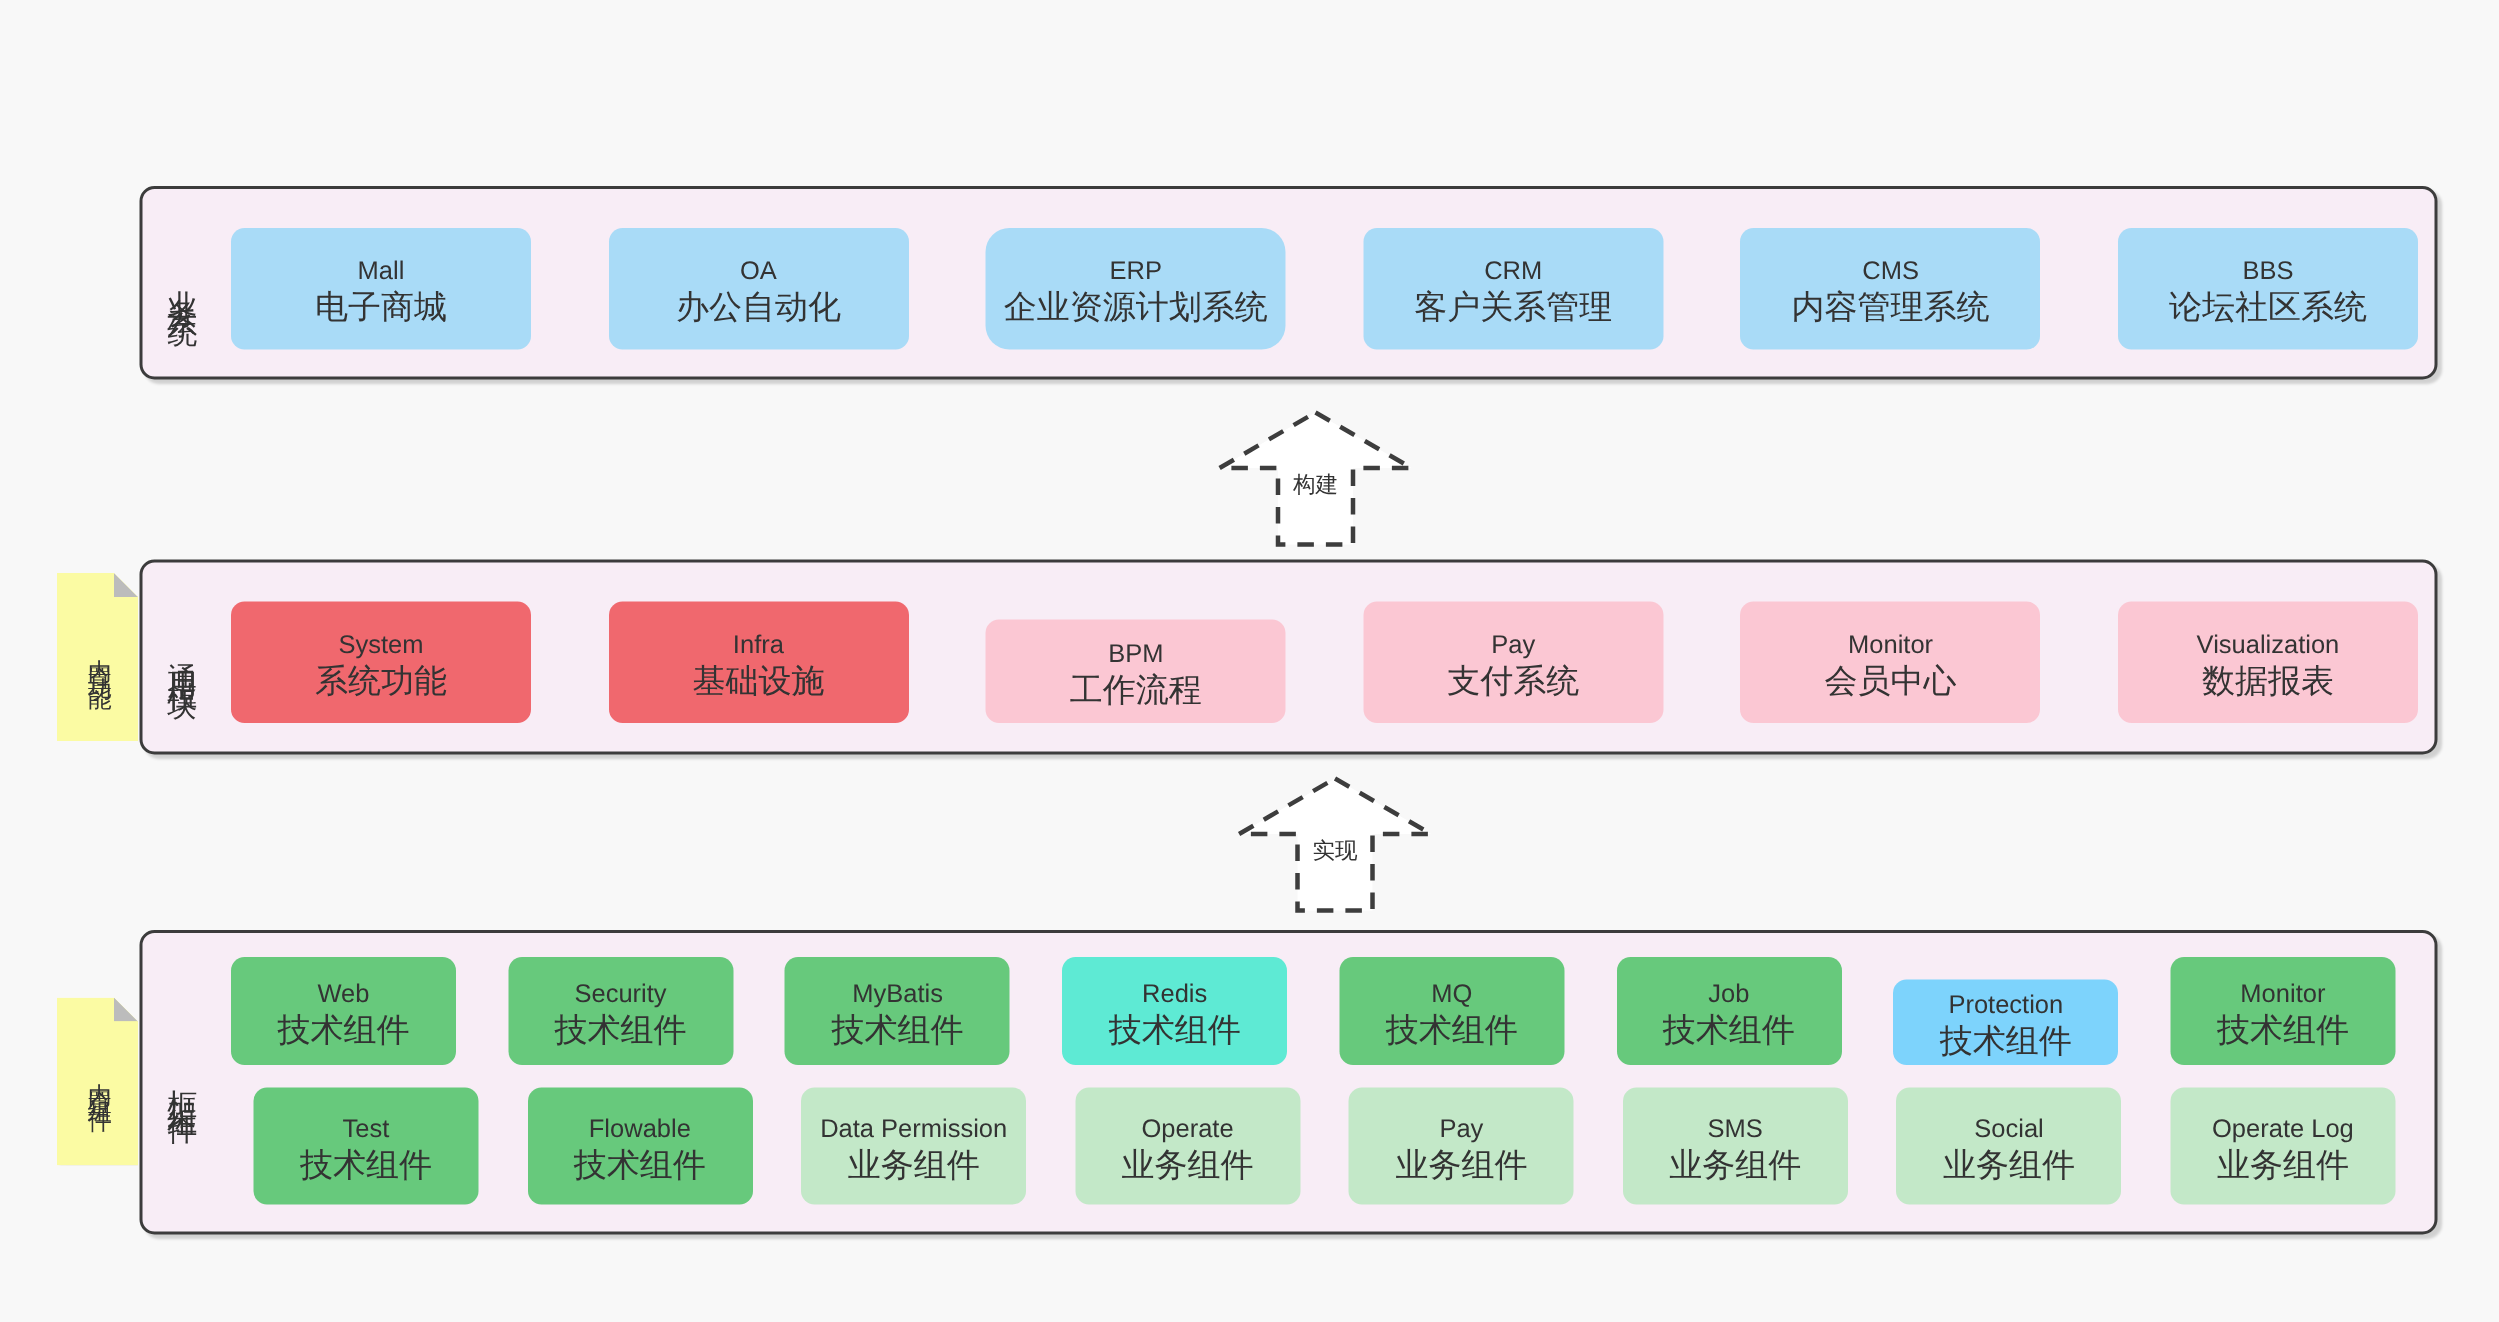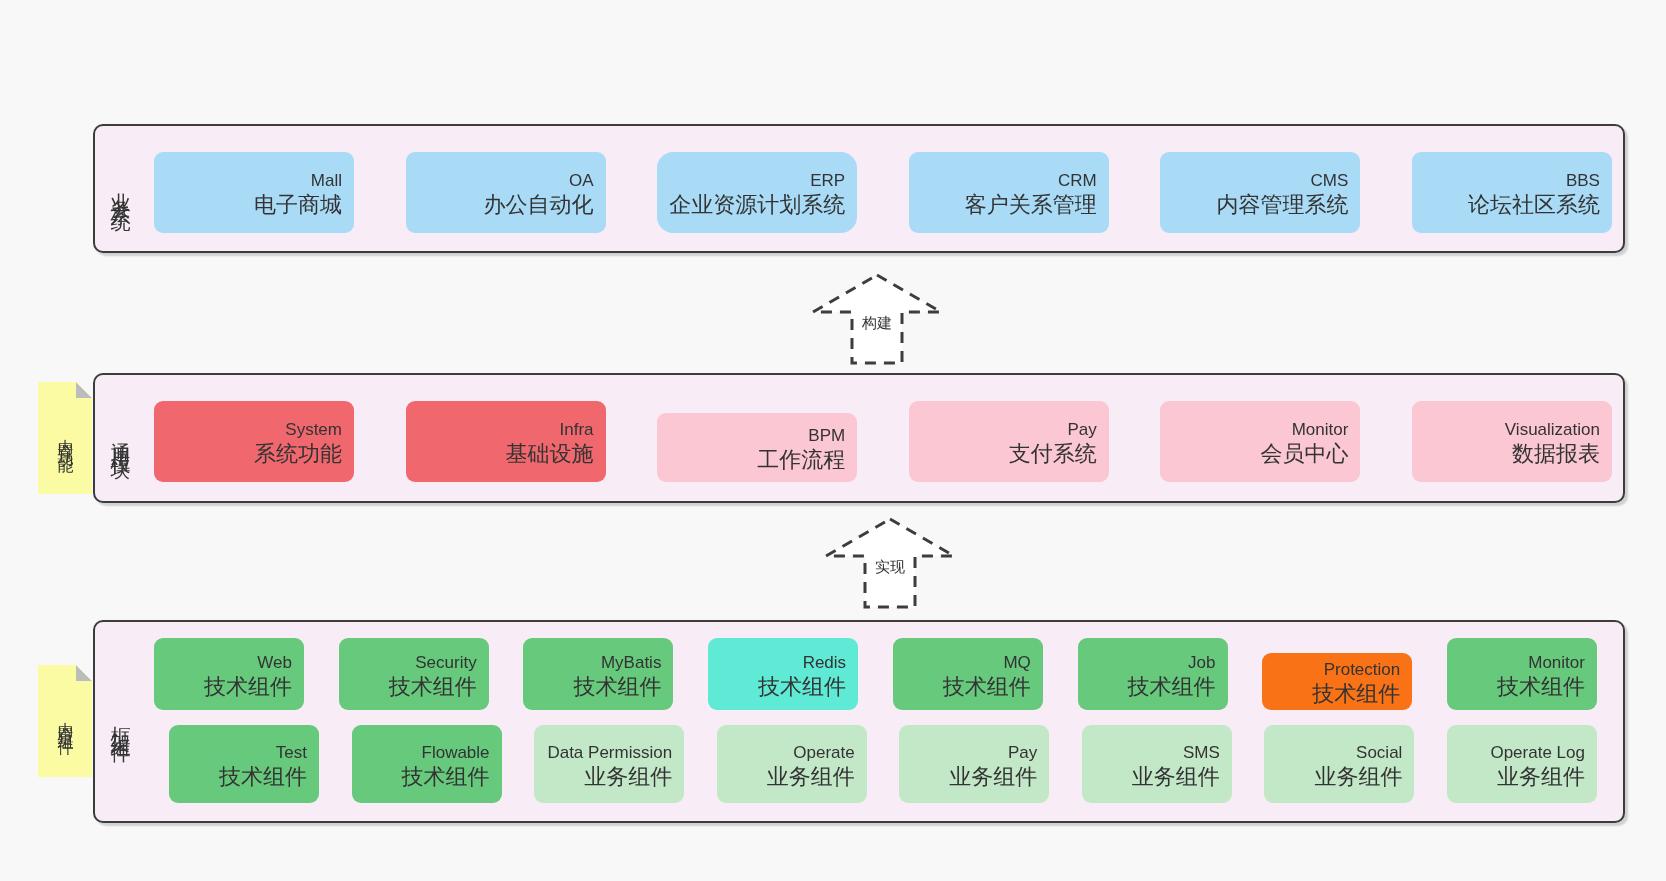--- a/index.html
+++ b/index.html
@@ -17,21 +17,21 @@
                writing-mode:vertical-rl;text-orientation:upright;
                font-size:20px;letter-spacing:6px;color:#333;white-space:nowrap;}
 
   
   .row{position:absolute;left:59px;display:flex;justify-content:space-between;}
   .row-wide{right:11px;top:26px;height:81px;}
   .row-comp-a{right:26px;top:16px;height:72px;}
   .row-comp-b{right:26px;top:103px;height:78px;padding-left:15px;}
 
   .box{box-sizing:border-box;border-radius:9px;display:flex;flex-direction:column;
-       align-items:flex-end;justify-content:center;text-align:center;
+       align-items:center;justify-content:center;text-align:center;
        color:#333;padding:4px 12px;}
   .box-wide{width:200px;}
   .box-narrow{width:150px;}
   .box .en{font-size:17px;line-height:24px;}
   .box .cn{font-size:22px;line-height:23px;}
 
   
   .sticky{position:absolute;left:38px;width:54px;height:112px;background:#fbfba3;
           box-shadow:2px 2px 2px rgba(0,0,0,0.14);
           clip-path:polygon(0 0,calc(100% - 16px) 0,100% 16px,100% 100%,0 100%);
@@ -154,21 +154,21 @@
           <div class="cn">技术组件</div>
         </div>
         <div class="box box-narrow" style="background: rgb(103, 201, 124);">
           <div class="en">MQ</div>
           <div class="cn">技术组件</div>
         </div>
         <div class="box box-narrow" style="background: rgb(103, 201, 124);">
           <div class="en">Job</div>
           <div class="cn">技术组件</div>
         </div>
-        <div class="box box-narrow" style="background: #f97316; margin-top: 15px;">
+        <div class="box box-narrow" style="background: #7dd3fc; margin-top: 15px;">
           <div class="en">Protection</div>
           <div class="cn">技术组件</div>
         </div>
         <div class="box box-narrow" style="background: rgb(103, 201, 124);">
           <div class="en">Monitor</div>
           <div class="cn">技术组件</div>
         </div>
       </div>
     <div class="row row-comp-b">
         <div class="box box-narrow" style="background: rgb(103, 201, 124);">

